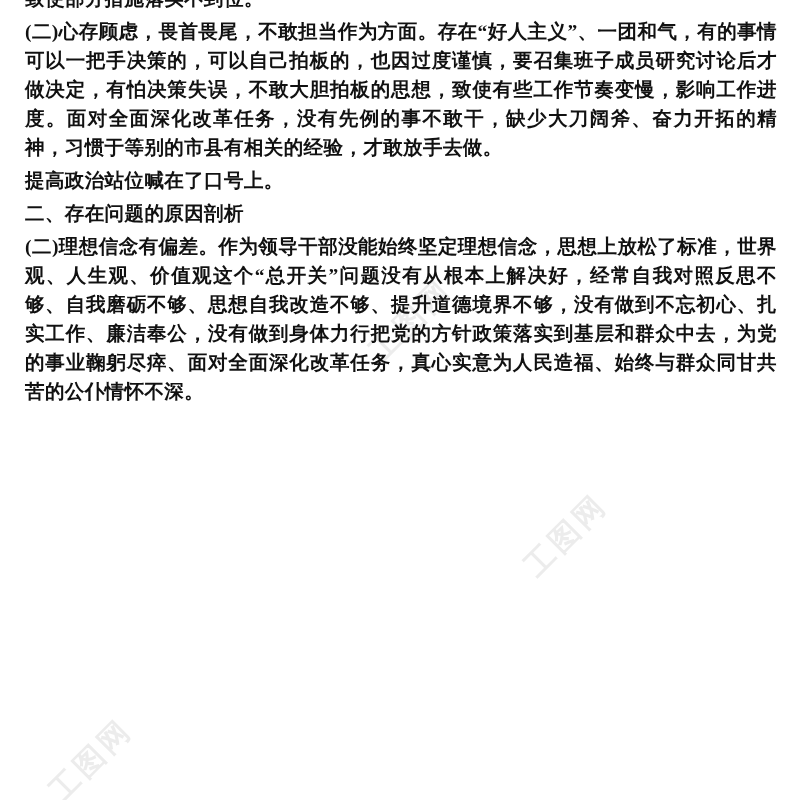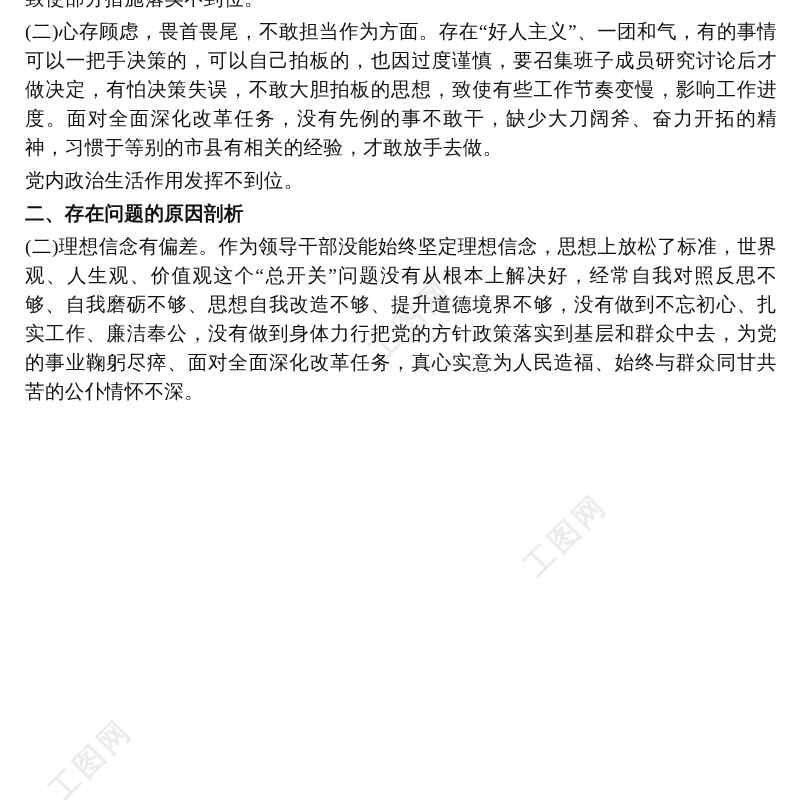--- a/index.html
+++ b/index.html
@@ -22,21 +22,21 @@
     left: 25px;
     width: 752px;
     font-size: 19.5px;
     line-height: 29px;
     text-align: justify;
     letter-spacing: 0.4px;
     word-break: break-all;
   }
   .content p {
     margin: 0 0 4px 0;
-    font-weight: 400;
+    font-weight: 700;
   }
   .content p.heading-bold {
     font-weight: 700;
   }
   .watermark {
     position: absolute;
     font-size: 30px;
     font-weight: 700;
     color: #000000;
     opacity: 0.07;
@@ -55,19 +55,19 @@
 
 <div class="page">
 
   <div class="watermark wm1">工图网</div>
   <div class="watermark wm2">工图网</div>
   <div class="watermark wm3">工图网</div>
 
   <div class="content">
     <p>致使部分措施落实不到位。</p>
     <p>(二)心存顾虑，畏首畏尾，不敢担当作为方面。存在“好人主义”、一团和气，有的事情可以一把手决策的，可以自己拍板的，也因过度谨慎，要召集班子成员研究讨论后才做决定，有怕决策失误，不敢大胆拍板的思想，致使有些工作节奏变慢，影响工作进度。面对全面深化改革任务，没有先例的事不敢干，缺少大刀阔斧、奋力开拓的精神，习惯于等别的市县有相关的经验，才敢放手去做。</p>
-    <p>党内政治生活作用发挥不到位。</p>
+    <p>提高政治站位喊在了口号上。</p>
     <p class="heading-bold">二、存在问题的原因剖析</p>
     <p>(二)理想信念有偏差。作为领导干部没能始终坚定理想信念，思想上放松了标准，世界观、人生观、价值观这个“总开关”问题没有从根本上解决好，经常自我对照反思不够、自我磨砺不够、思想自我改造不够、提升道德境界不够，没有做到不忘初心、扎实工作、廉洁奉公，没有做到身体力行把党的方针政策落实到基层和群众中去，为党的事业鞠躬尽瘁、面对全面深化改革任务，真心实意为人民造福、始终与群众同甘共苦的公仆情怀不深。</p>
 
   </div>
 
 </div>
 
 </body></html>

